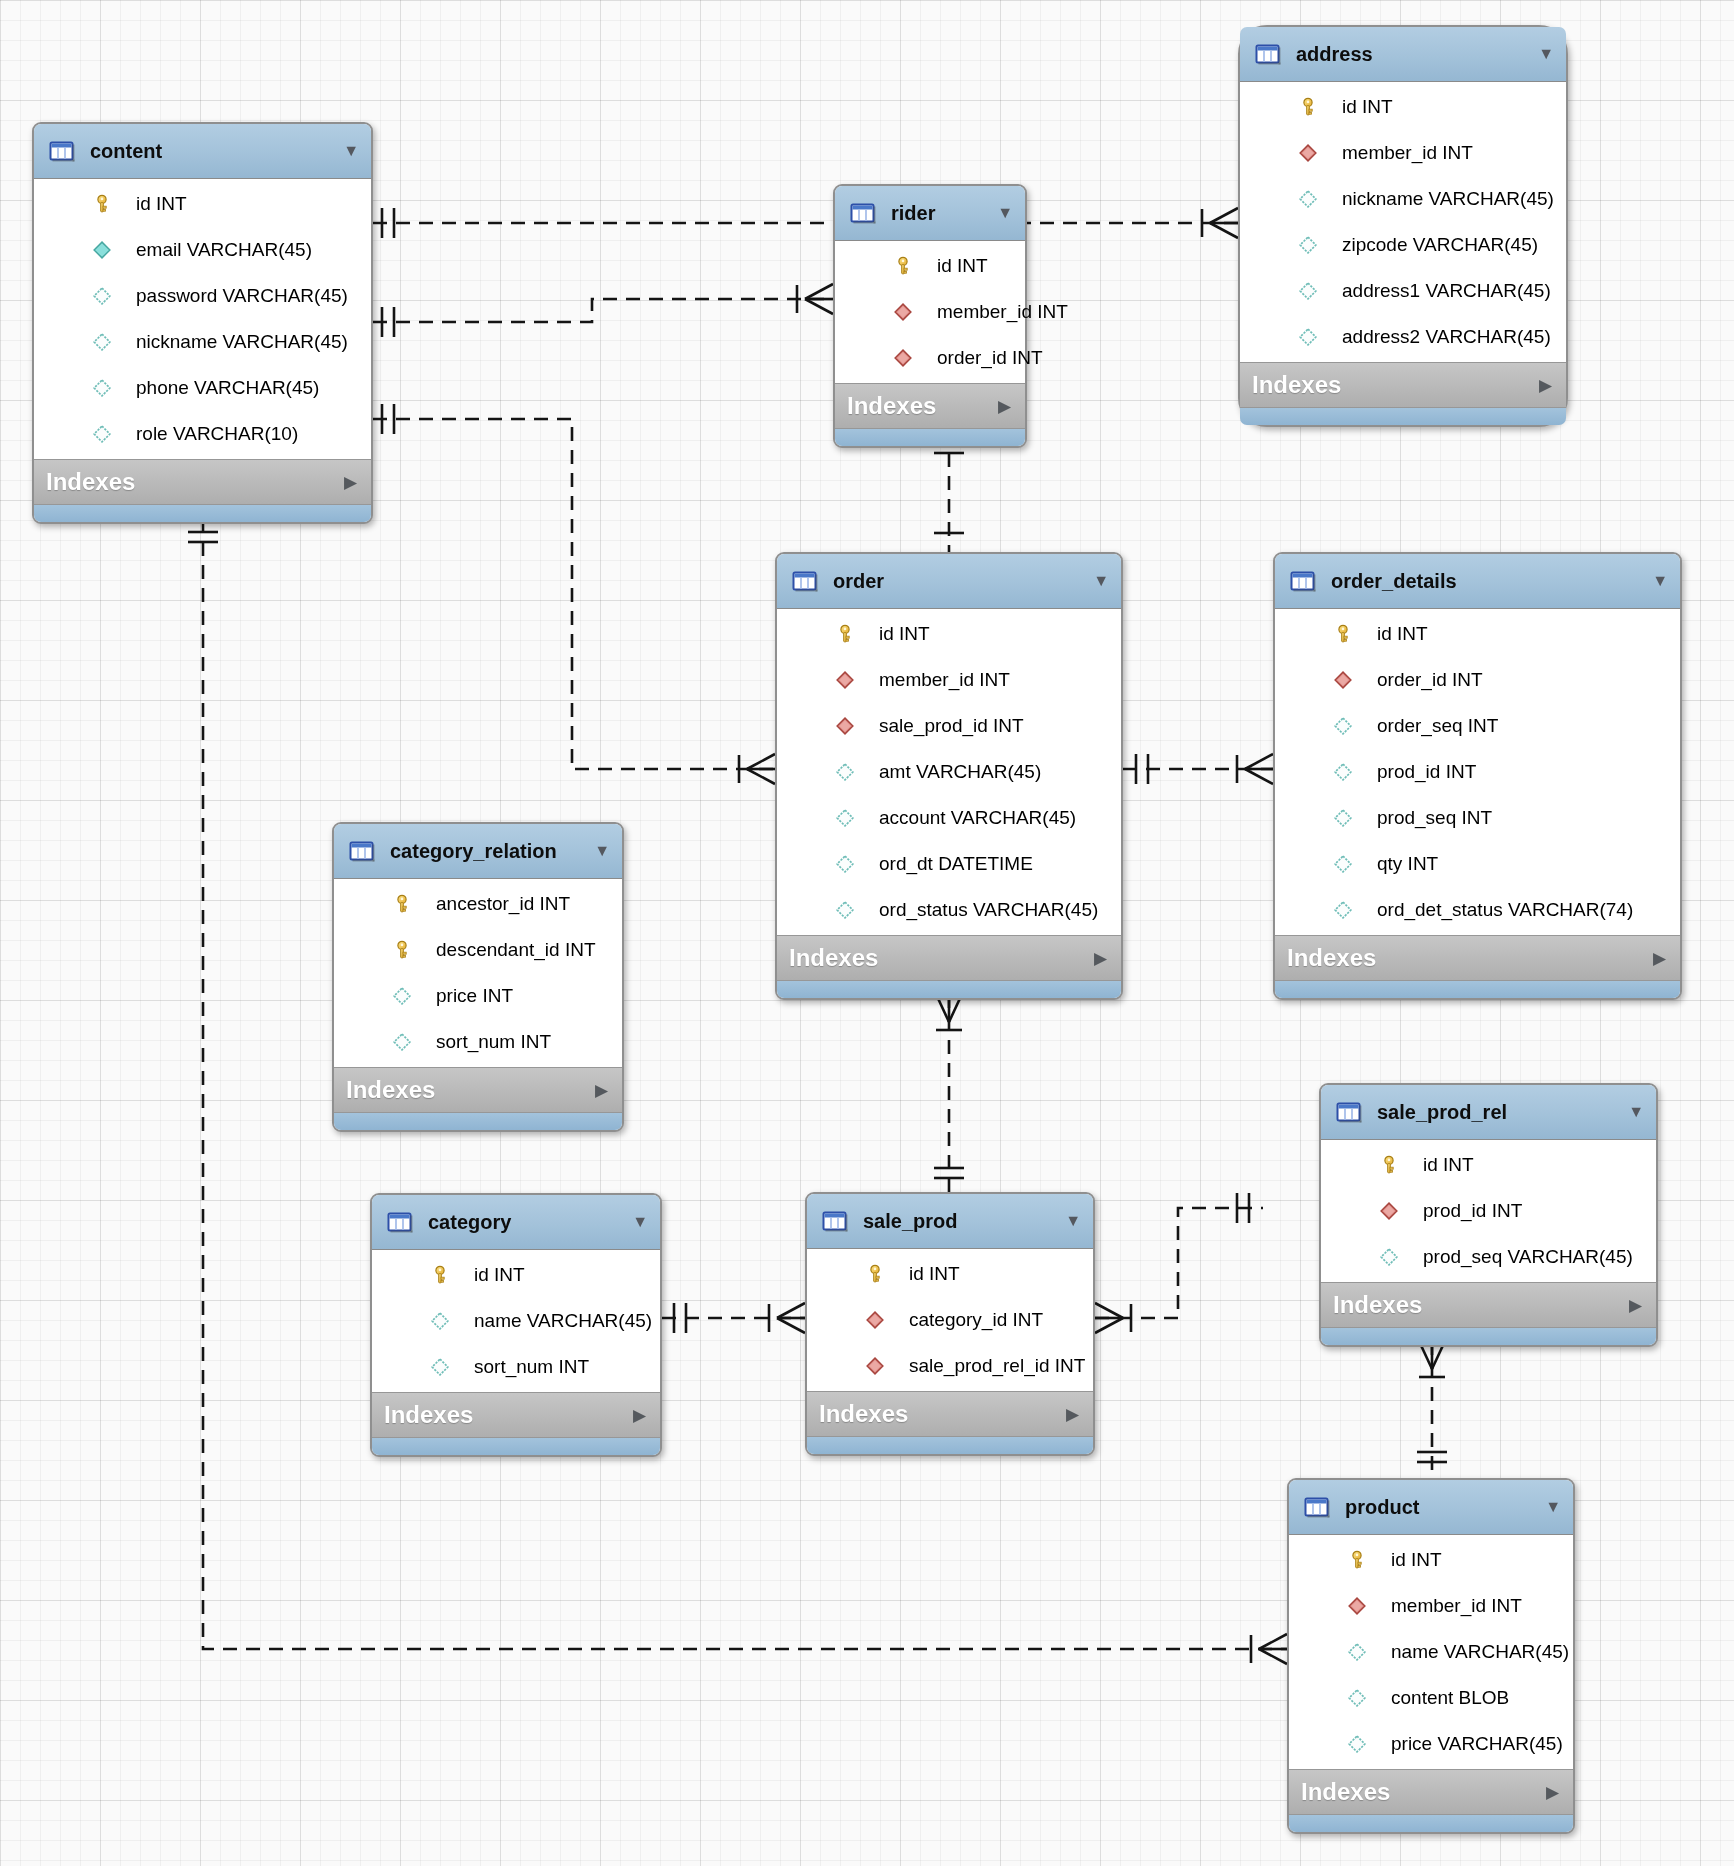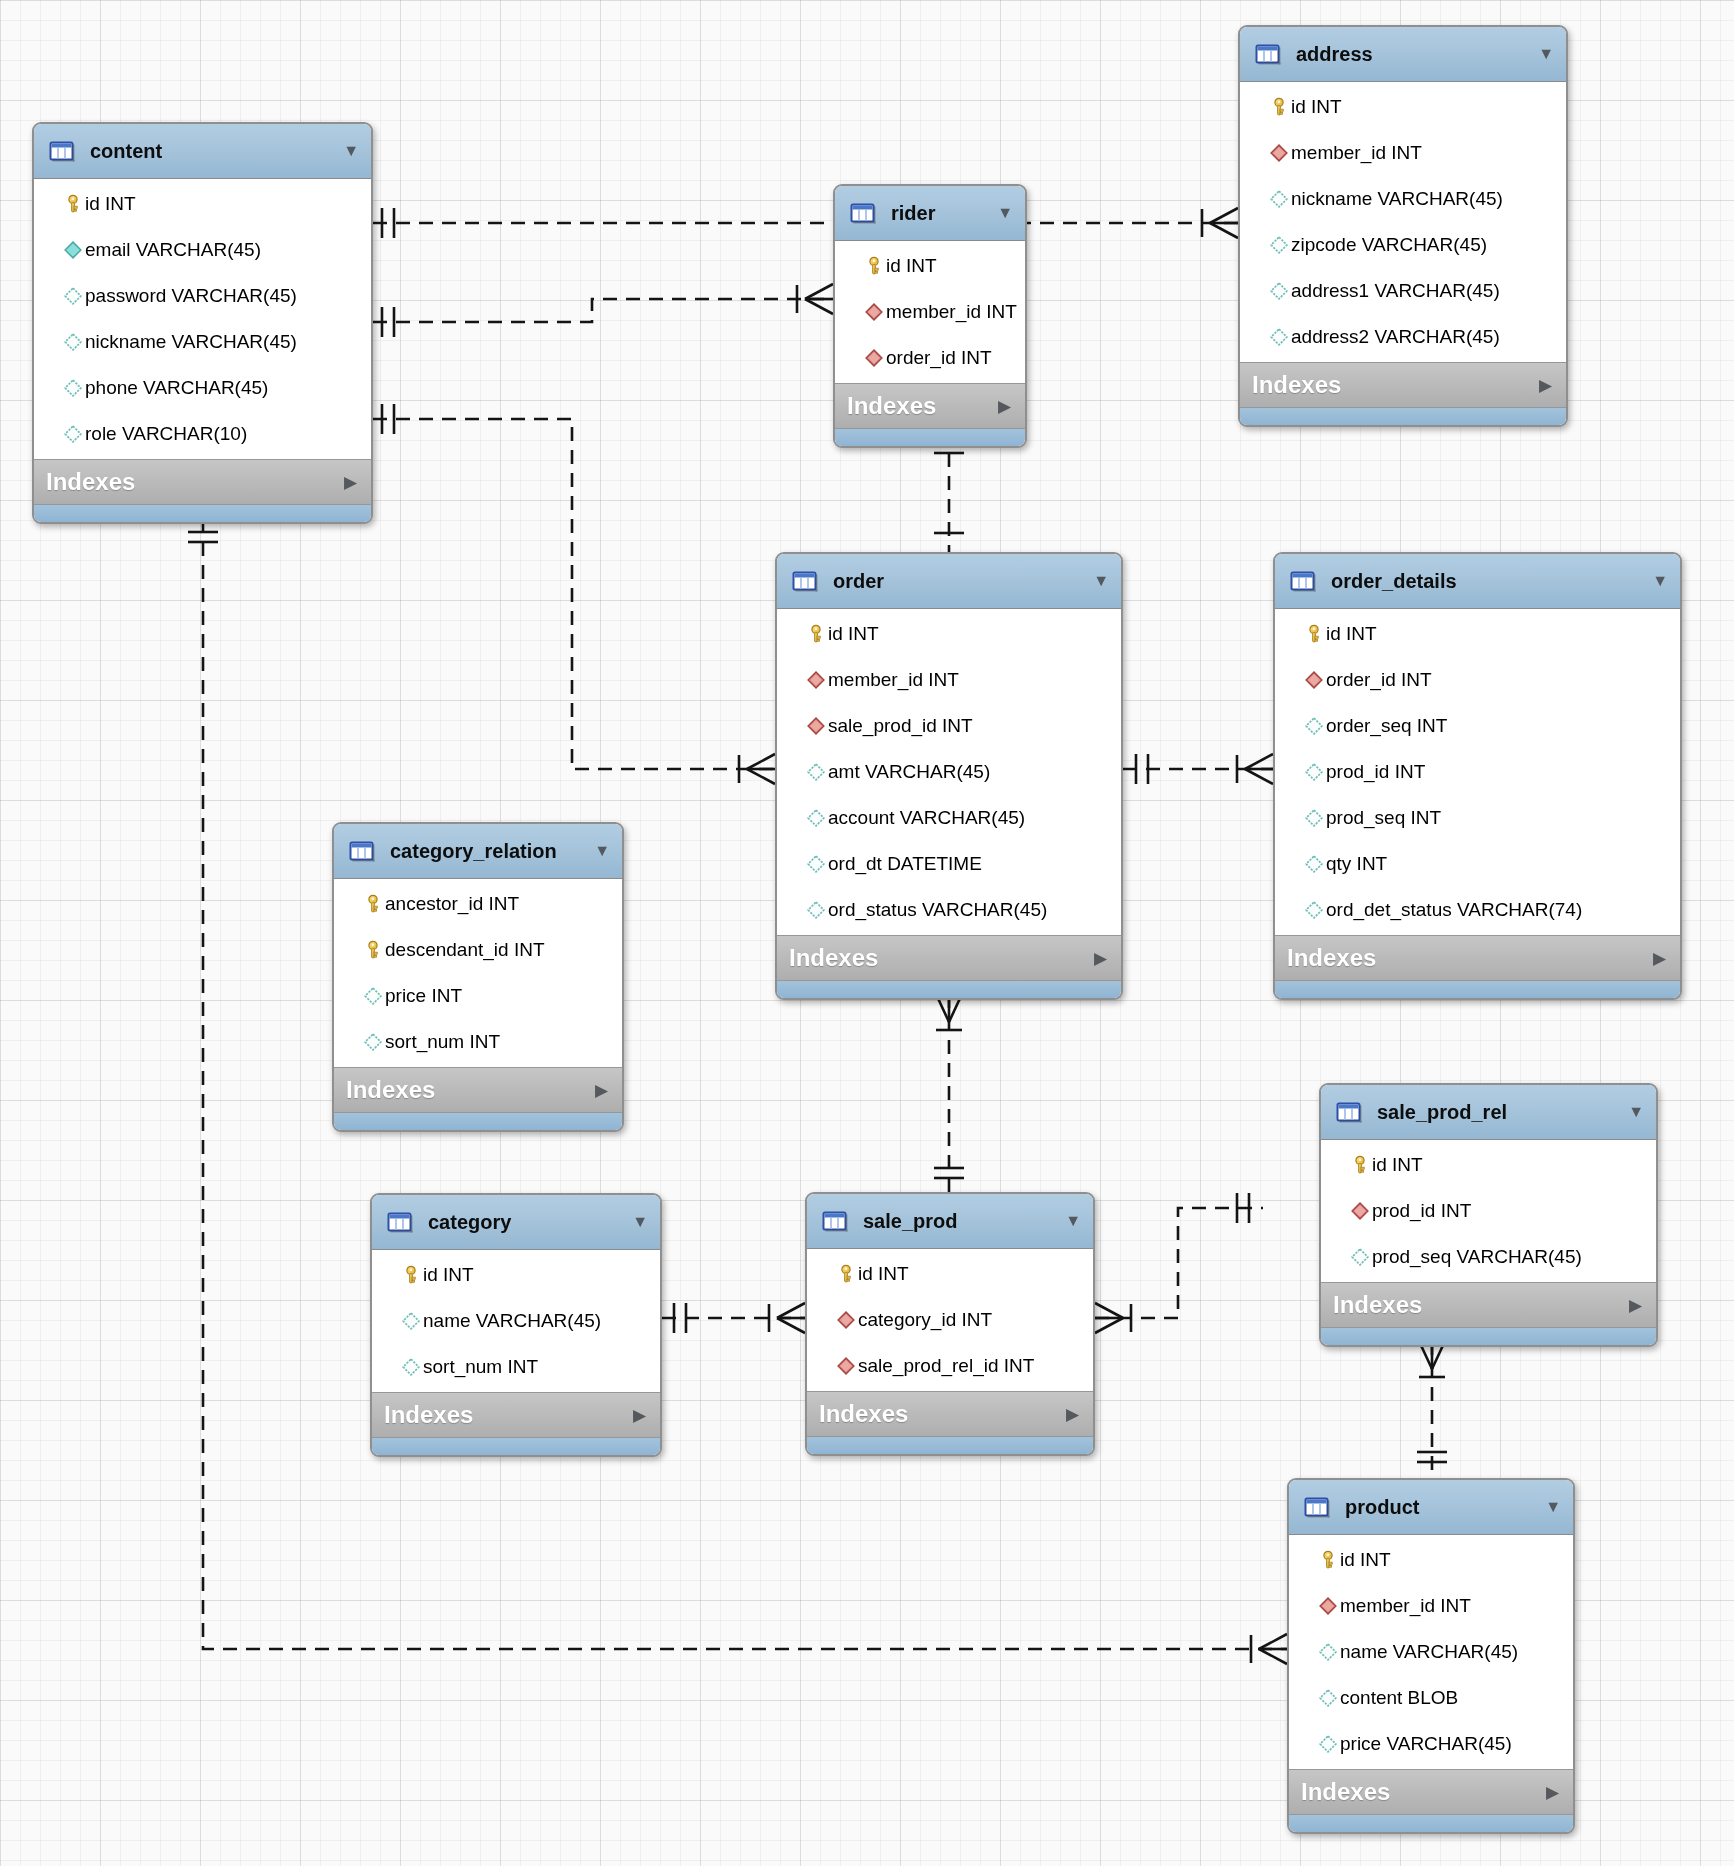--- a/index.html
+++ b/index.html
@@ -23,21 +23,21 @@
     box-shadow:2px 3px 6px rgba(0,0,0,0.30);
   }
   .t-header{
     height:54px;display:flex;align-items:center;gap:12px;padding:0 12px 0 14px;
     background:linear-gradient(180deg,#b2cde2 0%,#a3c2da 55%,#95b7d2 100%);
     border-bottom:1px solid #8a8a8a;border-radius:7px 7px 0 0;
   }
   .t-title{font-size:20px;font-weight:bold;color:#0d0d0d;flex:1 1 auto;}
   .t-collapse{font-size:16px;color:#54585f;line-height:1;}
   .t-rows{padding:2px 0;}
-  .t-row{height:46px;display:flex;align-items:center;gap:1px;padding:0 8px 0 28px;}
+  .t-row{height:46px;display:flex;align-items:center;gap:23px;padding:0 8px 0 15px;margin-left:42px;}
   .f-label{font-size:19px;color:#000;white-space:nowrap;}
   .t-indexes{
     height:44px;display:flex;align-items:center;justify-content:space-between;
     padding:0 14px 0 12px;border-top:1px solid #979797;
     background:linear-gradient(180deg,#c6c6c6,#aeaeae);
   }
   .idx-label{font-size:24px;font-weight:bold;color:#fff;text-shadow:0 1px 1px rgba(0,0,0,0.25);}
   .idx-arrow{font-size:17px;color:#55595e;line-height:1;}
   .t-footer{
     height:17px;background:linear-gradient(180deg,#a3c3dc,#8fb4d2);
@@ -272,21 +272,21 @@
           </span>
           <span class="f-label">order_id INT</span>
         </div>
       </div>
       <div class="t-indexes">
         <span class="idx-label">Indexes</span>
         <span class="idx-arrow">▶</span>
       </div>
       <div class="t-footer"></div>
     </div>
-    <div class="table" style="left: 1238px; top: 25px; width: 330px;">
+    <div class="table" style="left: 1238px; top: 25px; width: 330px; border-radius: 29px;">
       <div class="t-header">
         <span class="t-icon">
           <svg width="28" height="23" viewBox="0 0 28 23">
             <rect x="2.5" y="2.5" width="22" height="17" rx="1.5" fill="#ffffff" stroke="#2d4fa8" stroke-width="2"></rect>
             <rect x="3.5" y="3.5" width="20" height="4" fill="#4a78c9"></rect>
             <line x1="10" y1="8" x2="10" y2="19" stroke="#9db7e8" stroke-width="1.6"></line>
             <line x1="17" y1="8" x2="17" y2="19" stroke="#9db7e8" stroke-width="1.6"></line>
             <rect x="24.5" y="4.5" width="2" height="17" fill="rgba(60,60,60,0.35)"></rect>
             <rect x="4.5" y="19.5" width="22" height="2" fill="rgba(60,60,60,0.35)"></rect>
           </svg>

